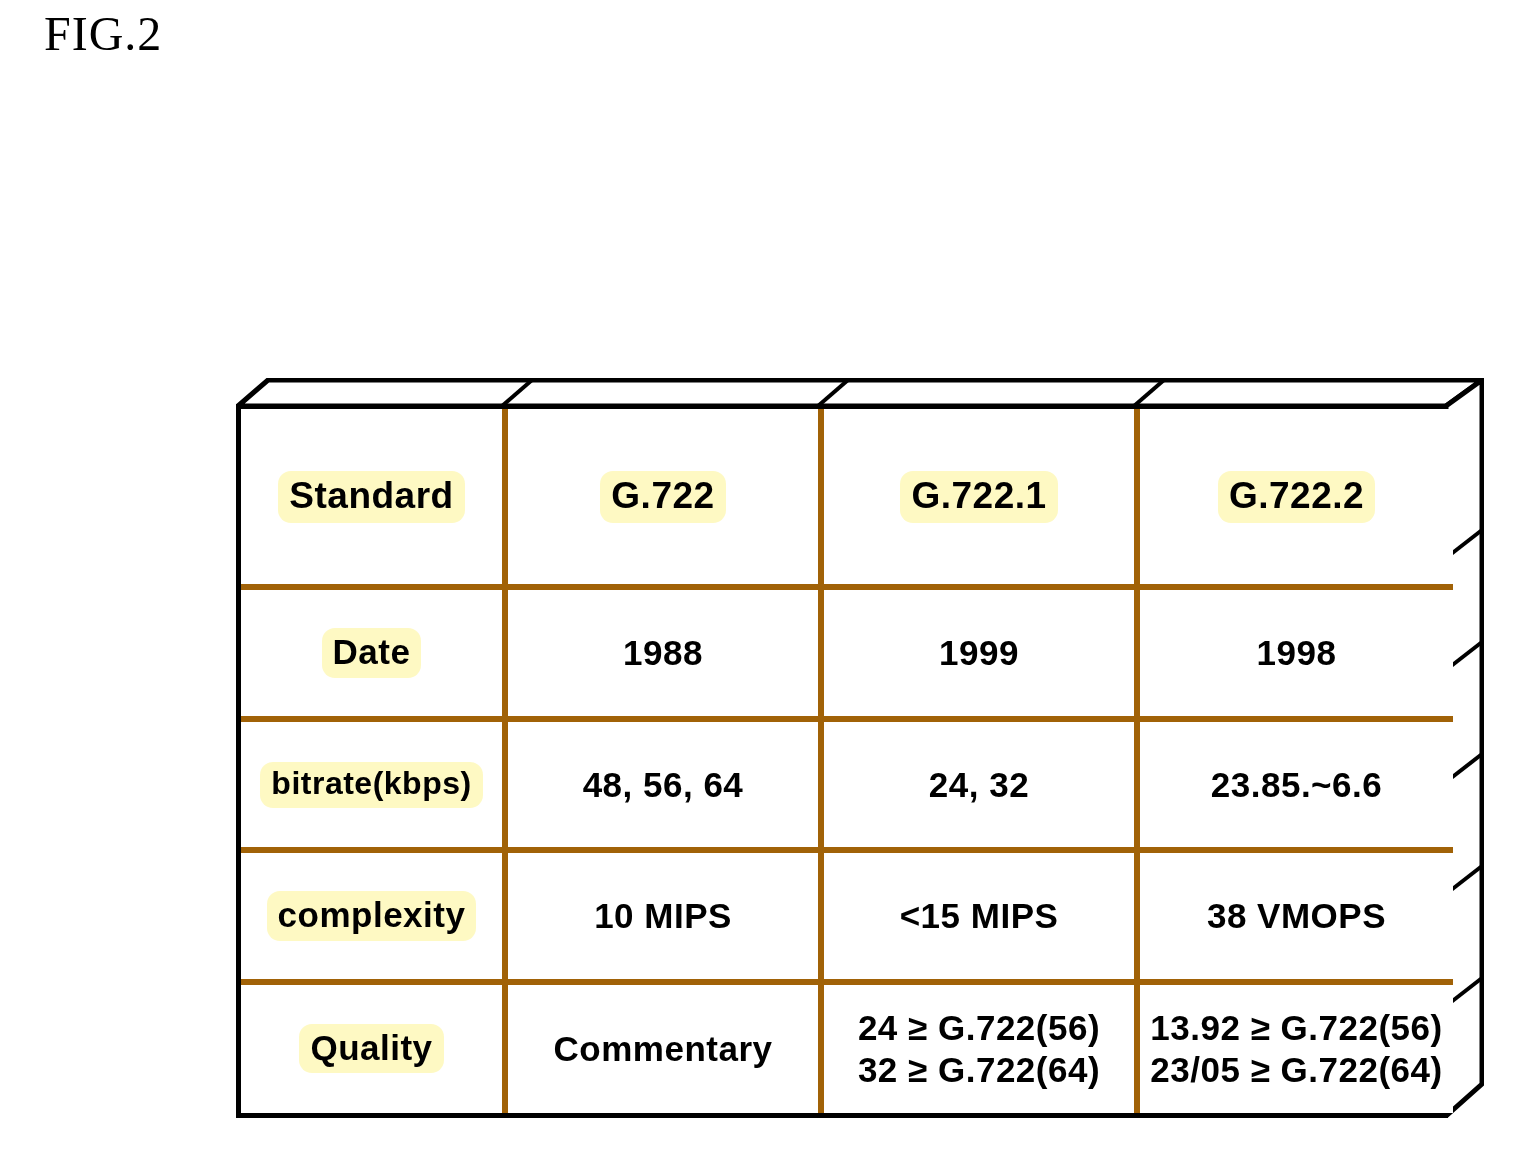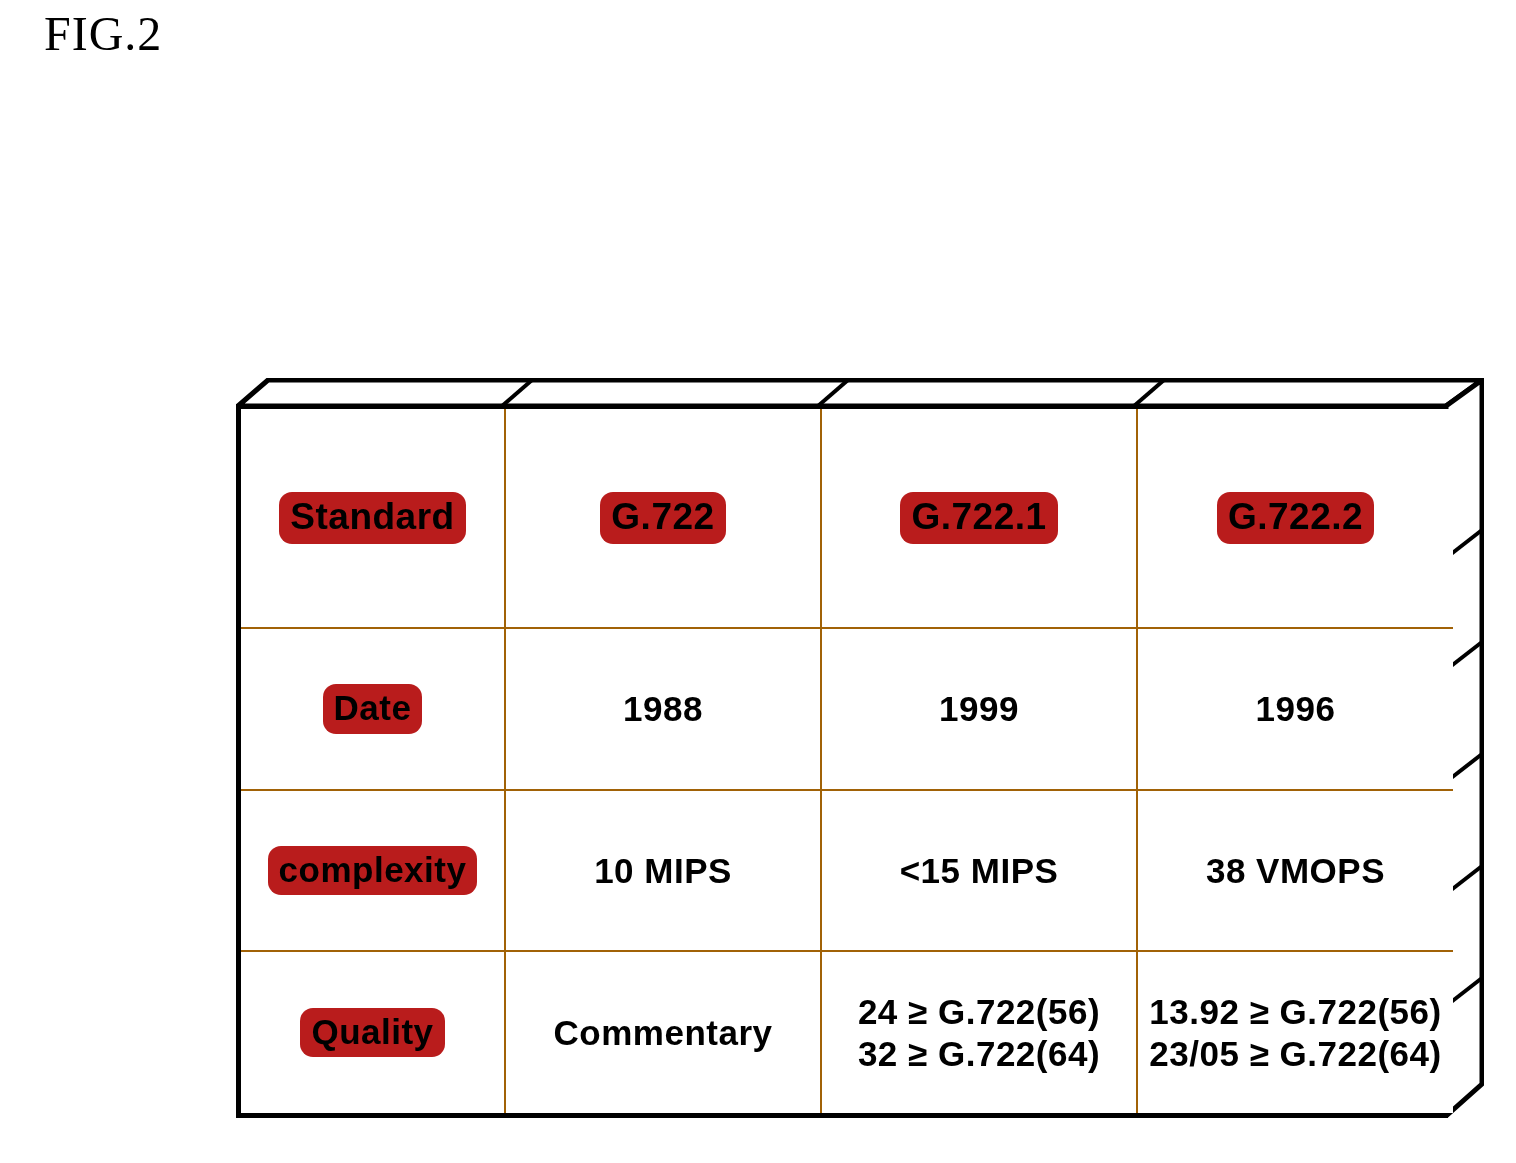--- a/index.html
+++ b/index.html
@@ -61,21 +61,21 @@
     background: #fff;
   }
 
   table.grid {
     border-collapse: collapse;
     width: 100%;
     height: 100%;
     table-layout: fixed;
   }
   table.grid td {
-    border: 2px solid #a16207;
+    border: 6px solid #a16207;
     text-align: center;
     vertical-align: middle;
     padding: 0;
     background: #ffffff;
     font-family: "Liberation Sans", sans-serif;
     font-size: 35px;
     font-weight: 600;
     letter-spacing: 0.5px;
     color: #000;
     line-height: 1.18;
@@ -101,21 +101,21 @@
     background-image:
       radial-gradient(circle at 1.6px 1.6px, #000 1.25px, transparent 1.35px),
       radial-gradient(circle at 1.6px 1.6px, #000 1.25px, transparent 1.35px);
     background-size: 7px 7px, 7px 7px;
     background-position: 0 0, 3.5px 3.5px;
   }
 
   
   .plate {
     display: inline-block;
-    background: #b91c1c;
+    background: #fef9c3;
     padding: 3px 11px 5px 11px;
     border-radius: 13px;
     white-space: nowrap;
   }
   .head-plate { font-size: 37px; }
 
   .cell-text { white-space: nowrap; display: block; }
   .two-line { font-size: 31px; line-height: 1.30; letter-spacing: 0px; margin-left: 44px; }
   .two-line span { display: block; white-space: nowrap; }
 
@@ -178,24 +178,38 @@
           <td class="stipple">
             <span class="plate">Date</span>
           </td>
           <td>
             <span class="cell-text">1988</span>
           </td>
           <td>
             <span class="cell-text">1999</span>
           </td>
           <td>
-            <span class="cell-text">1996</span>
-          </td>
-        </tr>
-
+            <span class="cell-text">1998</span>
+          </td>
+        </tr>
+
+        <tr class="r-body">
+          <td class="stipple">
+            <span class="plate label-small">bitrate(kbps)</span>
+          </td>
+          <td>
+            <span class="cell-text">48, 56, 64</span>
+          </td>
+          <td>
+            <span class="cell-text">24, 32</span>
+          </td>
+          <td>
+            <span class="cell-text">23.85.~6.6</span>
+          </td>
+        </tr>
 
 
         <tr class="r-body">
           <td class="stipple">
             <span class="plate">complexity</span>
           </td>
           <td>
             <span class="cell-text">10 MIPS</span>
           </td>
           <td>

